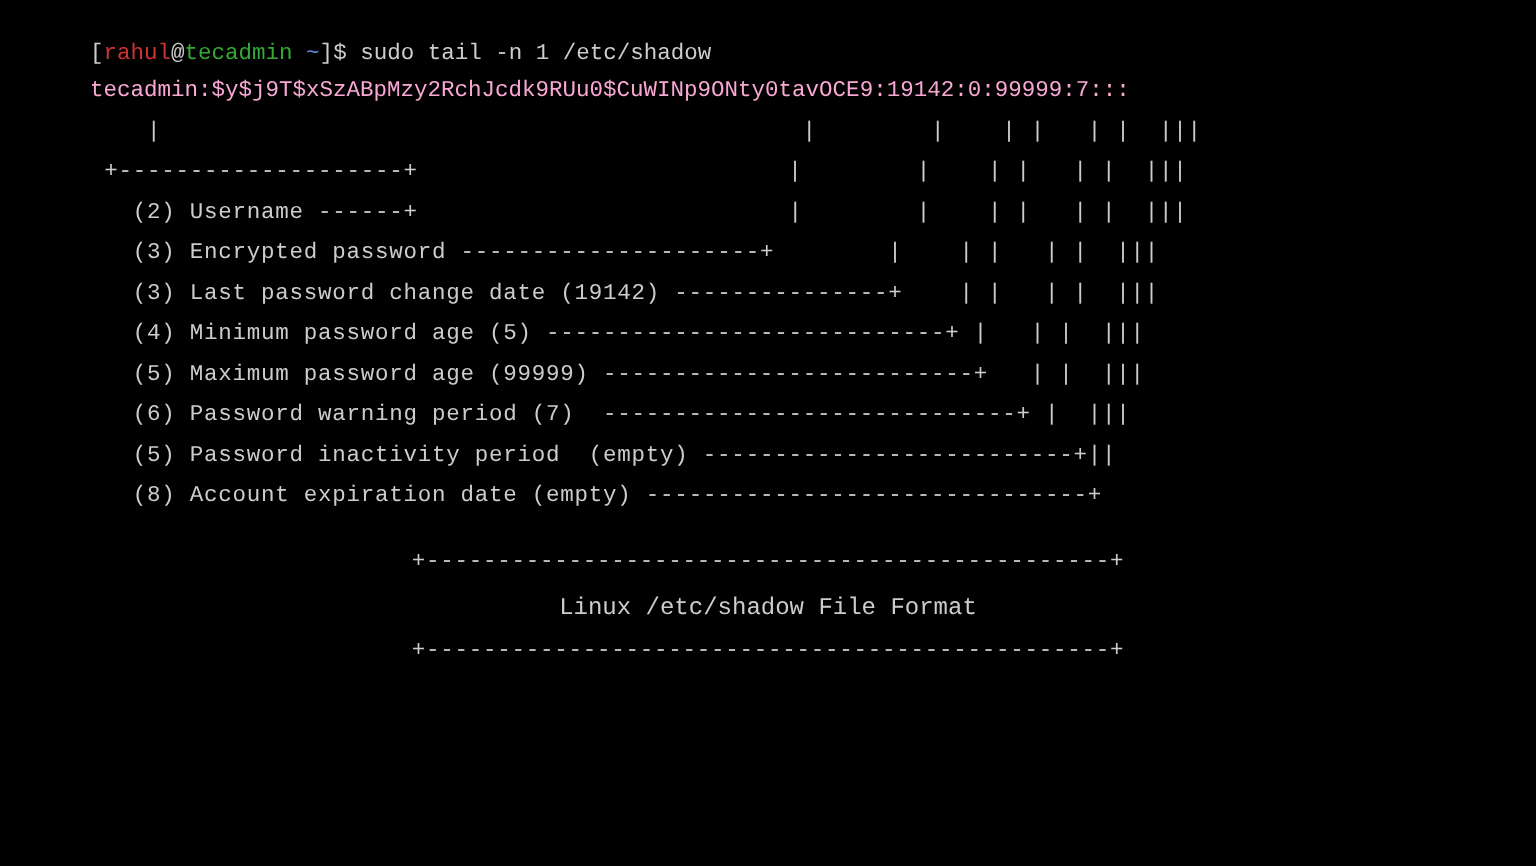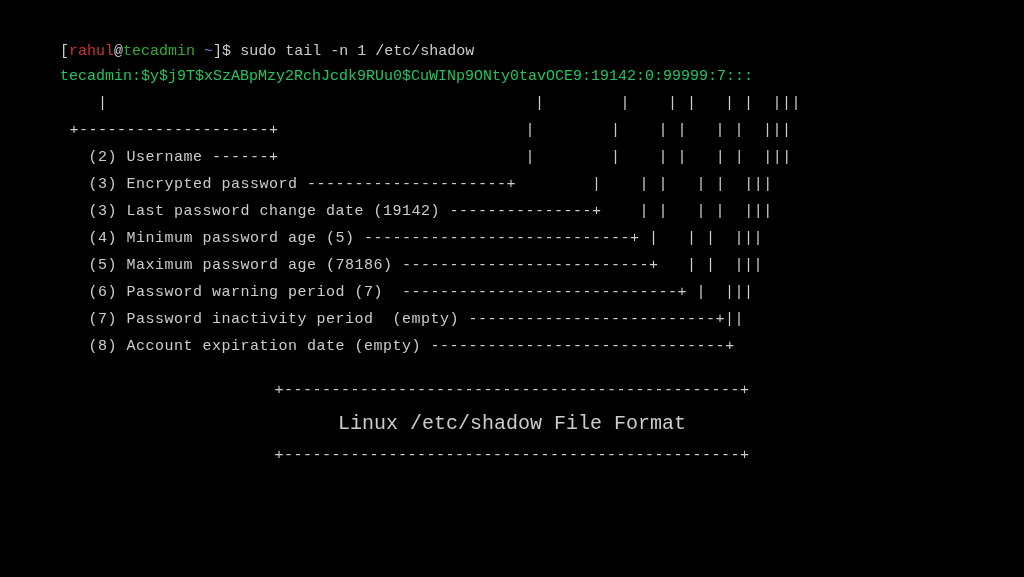--- a/index.html
+++ b/index.html
@@ -13,21 +13,20 @@
       font-family: 'Courier New', monospace;
       font-size: 15px;
       width: 1024px;
       height: 577px;
       padding: 25px 60px;
       overflow: hidden;
       line-height: 1.5;
     }
     .prompt-line {
       margin-bottom: 2px;
-      margin-top: 16px;
     }
     .bracket {
       color: #cccccc;
     }
     .user {
       color: #cc3333;
     }
     .at {
       color: #cccccc;
     }
@@ -37,21 +36,21 @@
     .tilde {
       color: #6688dd;
     }
     .dollar {
       color: #cccccc;
     }
     .command {
       color: #cccccc;
     }
     .output {
-      color: #22c55e;
+      color: #f9a8d4;
       white-space: pre;
     }
     .diagram {
       white-space: pre;
       color: #cccccc;
       margin-top: 2px;
       font-size: 15px;
       line-height: 1.8;
       letter-spacing: 0.5px;
     }
@@ -59,41 +58,41 @@
       margin-top: 20px;
       text-align: center;
     }
     .footer-line {
       color: #cccccc;
       white-space: pre;
       letter-spacing: 0.5px;
     }
     .footer-title {
       color: #cccccc;
-      font-size: 20px;
+      font-size: 16px;
       margin: 6px 0;
     }
   </style>
 </head>
 <body>
 
 <div class="prompt-line">
   <span class="bracket">[</span><span class="user">rahul</span><span class="at">@</span><span class="host">tecadmin</span><span class="tilde"> ~</span><span class="bracket">]</span><span class="dollar">$</span> <span class="command">sudo tail -n 1 /etc/shadow</span>
 </div>
 
 <div class="output">tecadmin:$y$j9T$xSzABpMzy2RchJcdk9RUu0$CuWINp9ONty0tavOCE9:19142:0:99999:7:::</div>
 
 <div class="diagram">    |                                             |        |    | |   | |  |||
  +--------------------+                          |        |    | |   | |  |||
    <span>(2) Username</span> ------+                          |        |    | |   | |  |||
    <span>(3) Encrypted password</span> ---------------------+        |    | |   | |  |||
    <span>(3) Last password change date (19142)</span> ---------------+    | |   | |  |||
    <span>(4) Minimum password age (5)</span> ----------------------------+ |   | |  |||
-   <span>(5) Maximum password age (78186)</span> --------------------------+   | |  |||
+   <span>(5) Maximum password age (99999)</span> --------------------------+   | |  |||
    <span>(6) Password warning period (7)</span>  -----------------------------+ |  |||
-   <span>(7) Password inactivity period  (empty)</span> --------------------------+||
+   <span>(5) Password inactivity period  (empty)</span> --------------------------+||
    <span>(8) Account expiration date (empty)</span> -------------------------------+</div>
 
 <div class="footer-section">
   <div class="footer-line">+------------------------------------------------+</div>
   <div class="footer-title">Linux /etc/shadow File Format</div>
   <div class="footer-line">+------------------------------------------------+</div>
 </div>
 
 </body></html>

